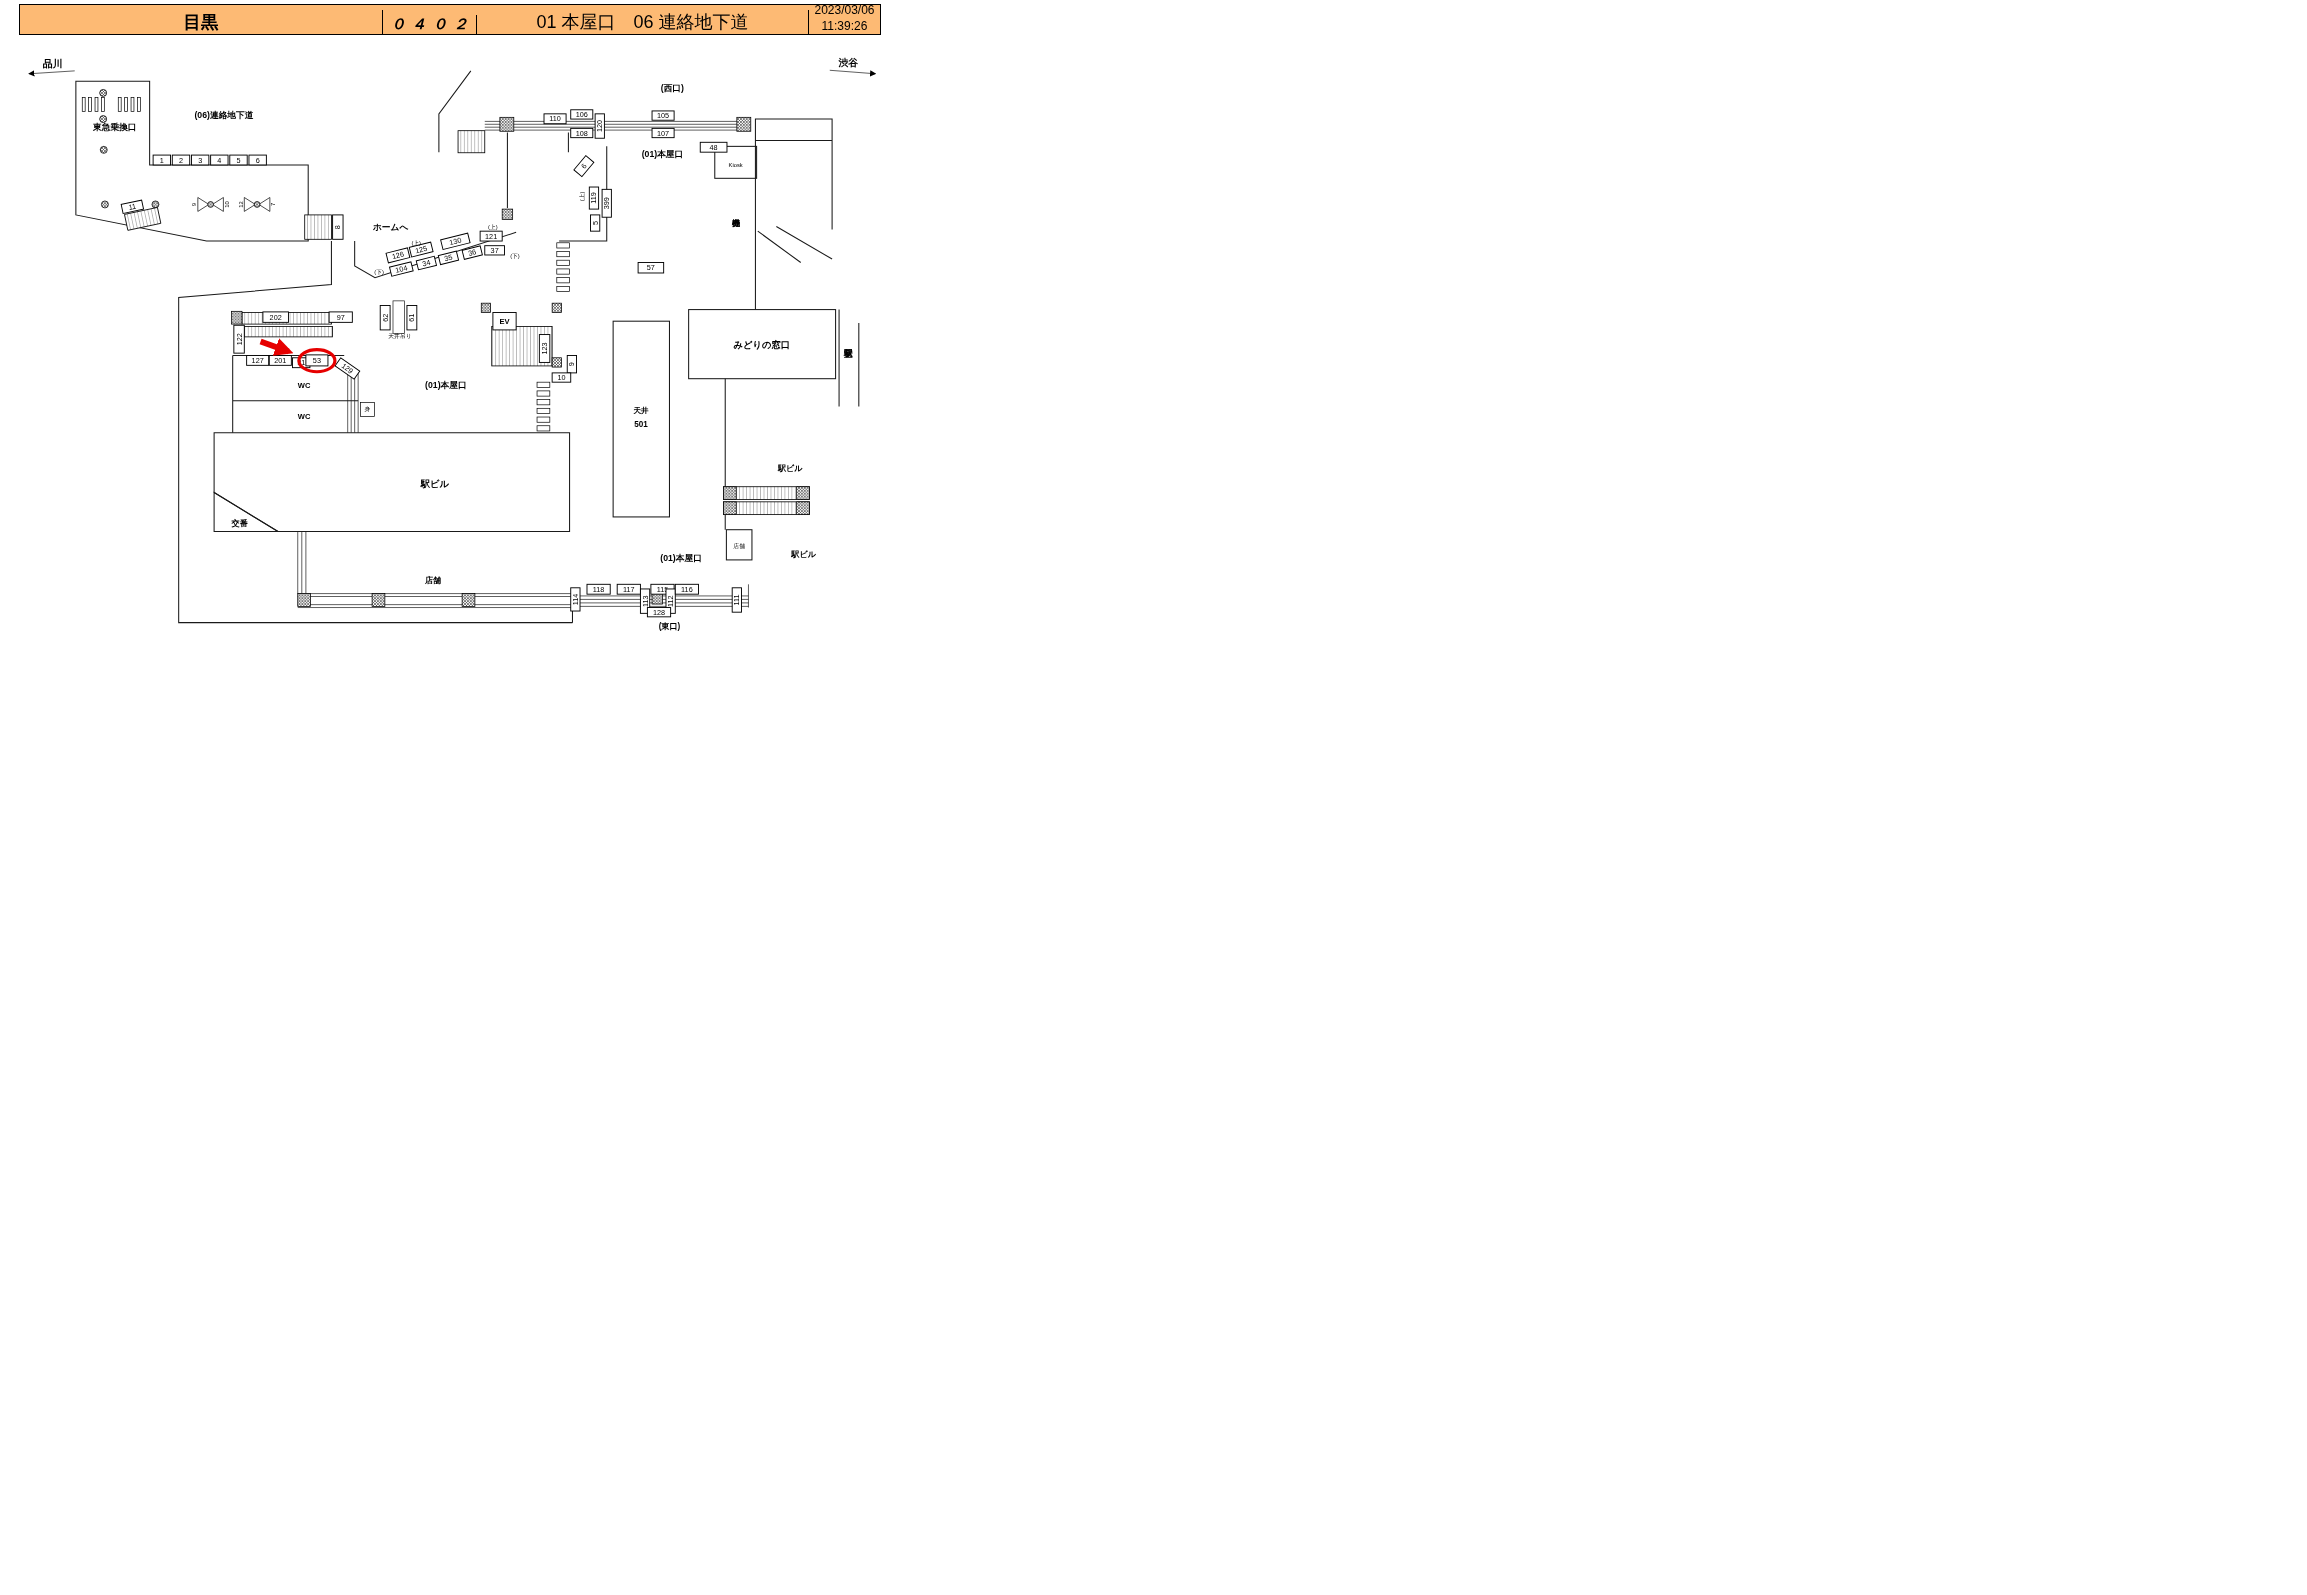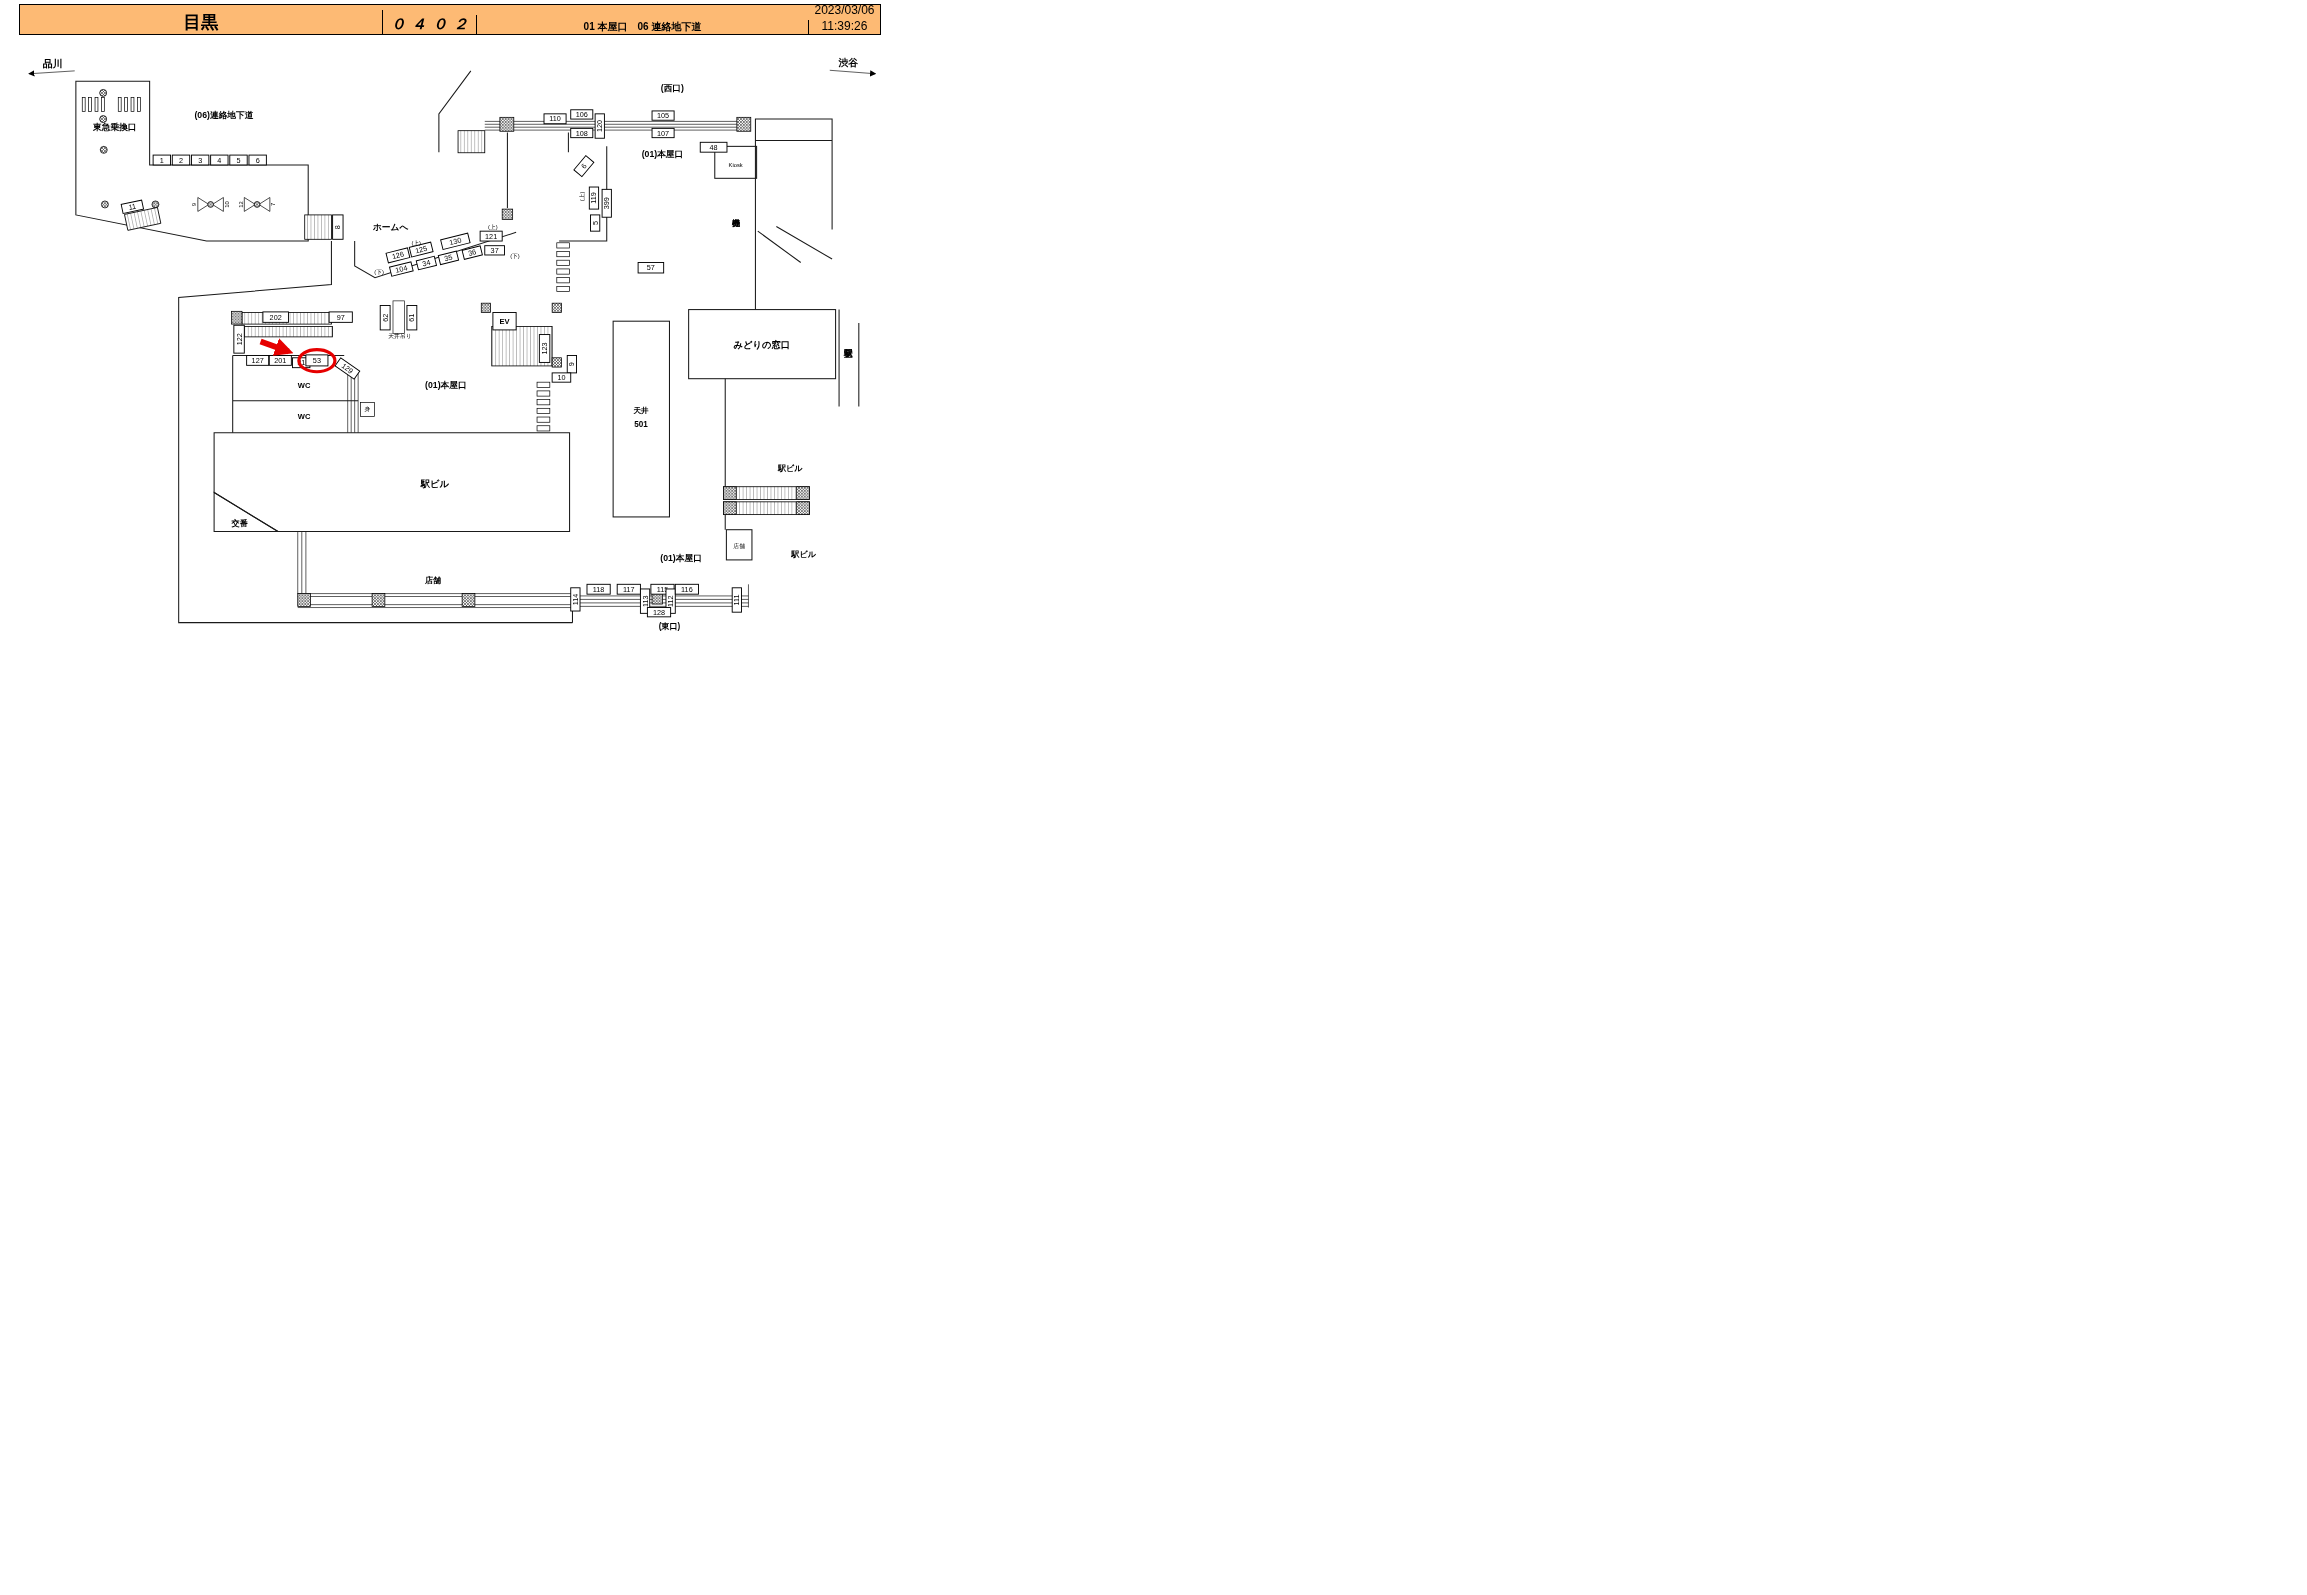--- a/index.html
+++ b/index.html
@@ -4,21 +4,21 @@
 <style>
   html,body{margin:0;padding:0;background:#fff;}
   #page{position:relative;width:901px;height:636px;background:#fff;
         font-family:"Liberation Sans",sans-serif;color:#000;}
   
   #hdr{position:absolute;left:19px;top:4.1px;width:862px;height:31px;
        border:1.5px solid #000;display:flex;align-items:flex-end;box-sizing:border-box;background:#fdba74;}
   #hdr .cell{display:flex;align-items:center;justify-content:center;box-sizing:border-box;}
   #hdr .c1{width:363px;font-size:17.4px;font-weight:bold;border-right:1.5px solid #000;}
   #hdr .c2{width:94px;font-size:15px;font-weight:bold;letter-spacing:5.8px;border-right:1.5px solid #000;padding-left:5.8px;font-style:italic;}
-  #hdr .c3{flex:1;font-size:10px;font-weight:bold;border-right:1.5px solid #000;white-space:pre;}
+  #hdr .c3{flex:1;font-size:18px;font-weight:normal;border-right:1.5px solid #000;white-space:pre;}
   #hdr .c4{width:71px;flex-direction:column;font-size:12px;line-height:1.35;}
   
   #plan{position:absolute;left:0;top:0;width:901px;height:636px;}
   .wall{stroke:#1a1a1a;stroke-width:1.8;fill:none;}
   .thin{stroke:#1a1a1a;stroke-width:1.2;fill:none;}
   .box{fill:#fff;stroke:#000;stroke-width:1.6;}
   .thinbox{fill:#fff;stroke:#000;stroke-width:1.2;}
   .treads{fill:url(#tv);stroke:#000;stroke-width:1.4;}
   .hatchbox{fill:url(#xh);stroke:#000;stroke-width:1.3;}
   .num{font-family:"Liberation Sans",sans-serif;font-size:12.5px;text-anchor:middle;dominant-baseline:central;fill:#000;}

